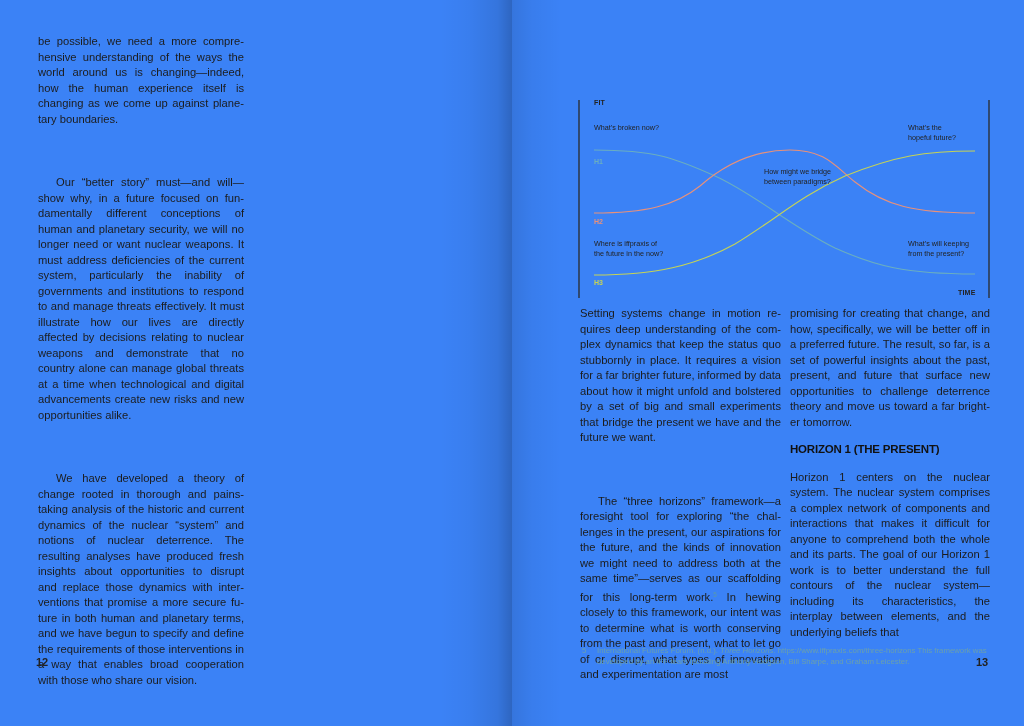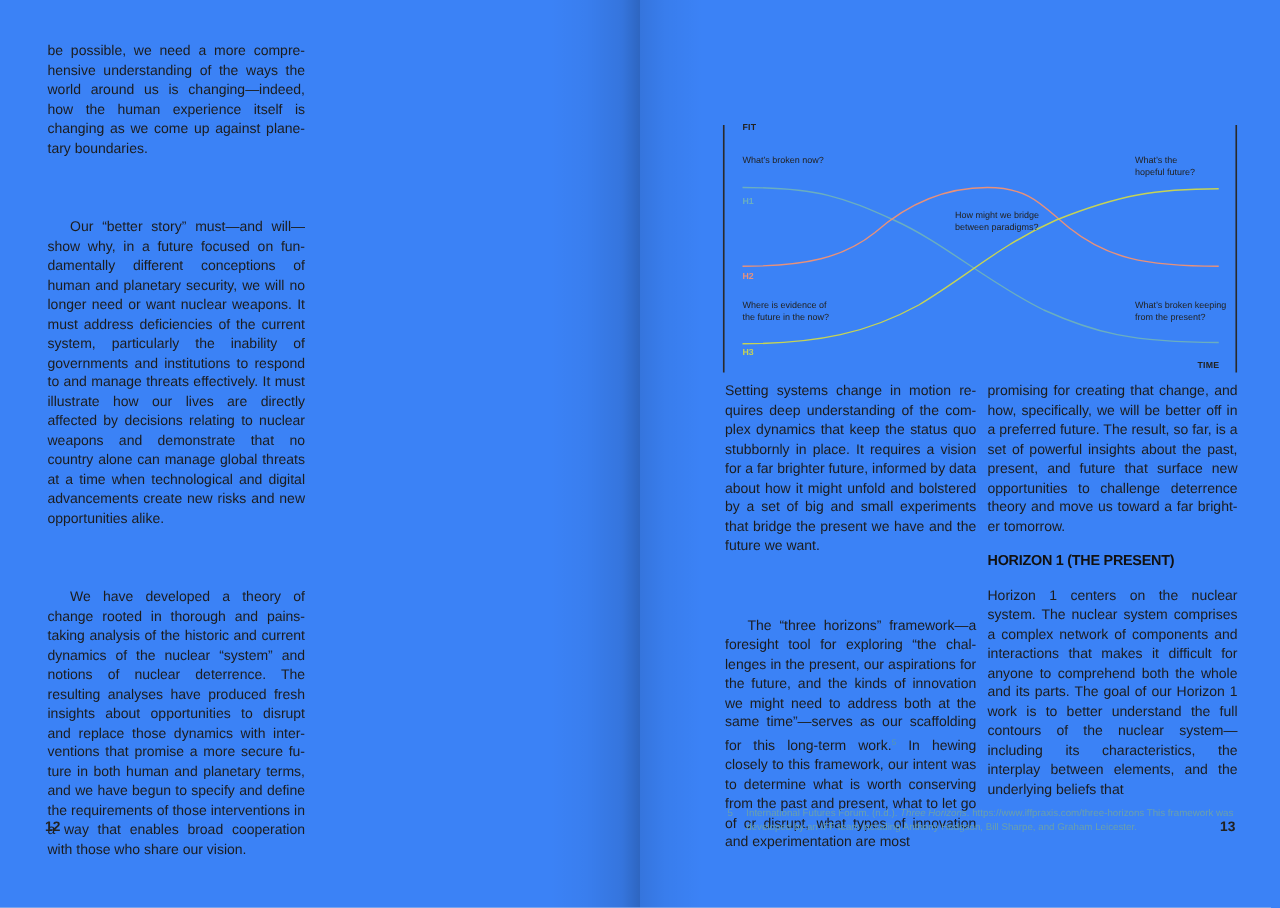--- a/index.html
+++ b/index.html
@@ -129,26 +129,26 @@
       <div>How might we bridge</div>
       <div>between paradigms?</div>
     </div>
 
     <div class="lbl" style="left:333px; top:27px;">
       <div>What’s the</div>
       <div>hopeful future?</div>
     </div>
 
     <div class="lbl" style="left:19px; top:143px;">
-      <div>Where is evidence of</div>
+      <div>Where is iffpraxis of</div>
       <div>the future in the now?</div>
     </div>
 
     <div class="lbl" style="left:333px; top:143px;">
-      <div>What’s broken keeping</div>
+      <div>What’s will keeping</div>
       <div>from the present?</div>
     </div>
   </div>
 
   <div class="right-col-1 body-text">
     <p>Setting systems change in motion re­quires deep understanding of the com­plex dynamics that keep the status quo stubbornly in place. It requires a vision for a far brighter future, informed by data about how it might unfold and bol­stered by a set of big and small experi­ments that bridge the present we have and the future we want.</p>
     <p class="indent"><span>The “three horizons” framework—a foresight tool for exploring “the chal­lenges in the present, our aspirations for the future, and the kinds of innova­tion we might need to address both at the same time”—serves as our scaffold­ing for this long-term work.</span><sup class="fn">5</sup><span> In hewing closely to this framework, our intent was to determine what is worth conserving from the past and present, what to let go of or disrupt, what types of inno­vation and experimentation are most</span></p>
   </div>
 
   <div class="right-col-2 body-text">

